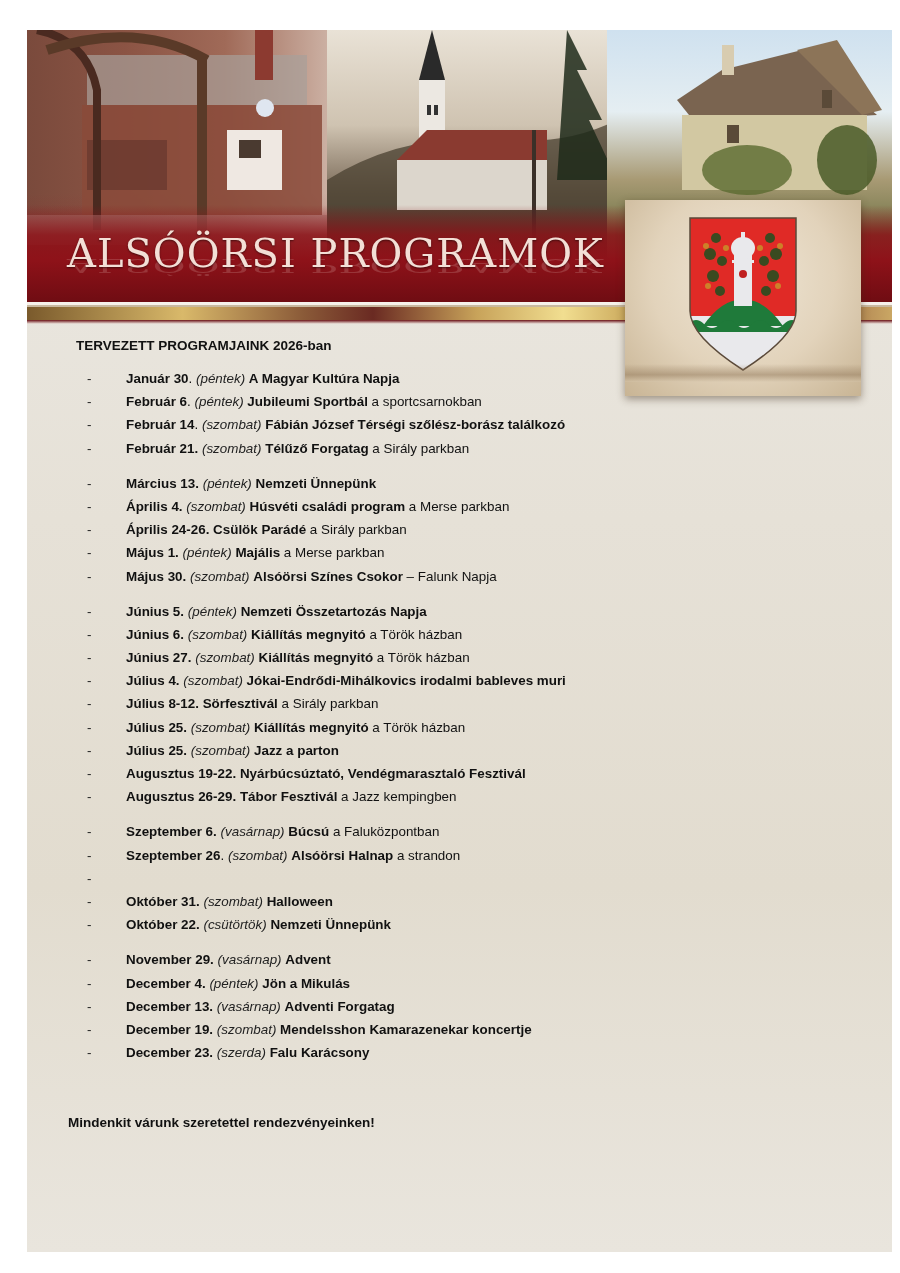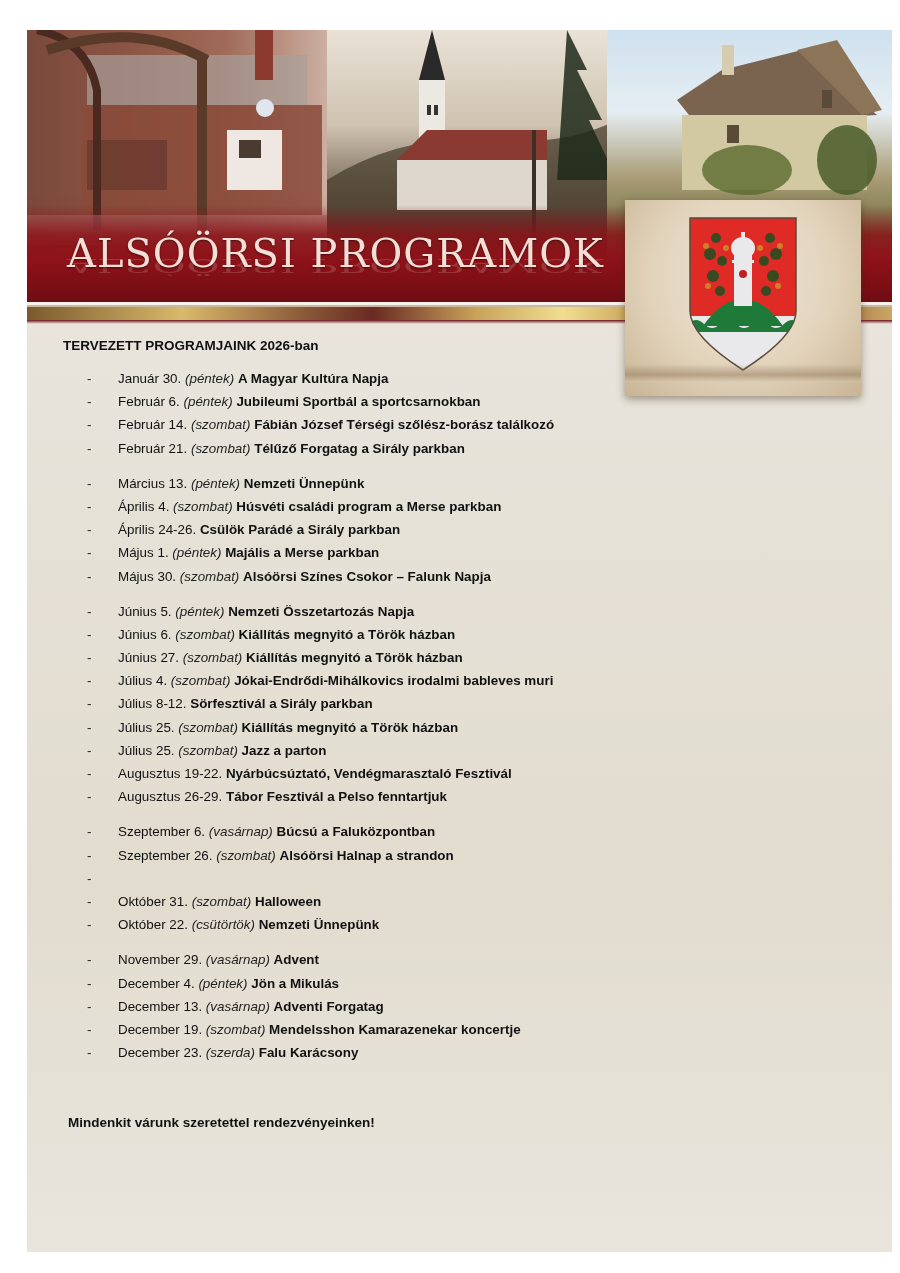--- a/index.html
+++ b/index.html
@@ -72,36 +72,36 @@
     }
     .parchment::after {
       content: ""; position: absolute; left: 0; right: 0; bottom: 14px; height: 18px;
       background: linear-gradient(180deg, rgba(180,160,130,0) 0%, rgba(150,125,95,0.55) 60%, rgba(220,205,180,0.3) 100%);
     }
     .crest { position: absolute; left: 63px; top: 16px; width: 110px; height: 156px; }
 
     
     .content { position: absolute; left: 0; top: 300px; width: 865px; }
     .heading {
-      position: absolute; left: 36px; top: 8px;
+      position: absolute; left: 49px; top: 8px;
       font-size: 13.5px; font-weight: bold; color: #111;
     }
     .events { position: absolute; left: 60px; top: 37px; width: 560px; }
     .event {
       position: relative; height: 23.2px; line-height: 23px;
       font-size: 13.4px; white-space: nowrap;
     }
     .event.gap { margin-top: 12px; }
     .event .dash { position: absolute; left: 0; width: 12px; color: #222; }
     .event .text { position: absolute; left: 31px; }
-    .event .date { font-weight: normal; }
+    .event .date { font-weight: bold; margin-left: 8px; }
     .event .dot { font-weight: normal; }
     .event .day { font-style: italic; font-weight: normal; color: #222; }
     .event .name { font-weight: bold; text-align: center; }
-    .event .place { font-weight: bold; }
+    .event .place { font-weight: normal; }
     .closing {
       position: absolute; left: 41px; top: 785px;
       font-size: 13.5px; color: #111; font-weight: bold;
     }
 
     
     .footer { position: absolute; left: 0; top: 1095px; width: 865px; height: 127px; }
     .footer-gold1 {
       position: absolute; left: 0; top: 0; width: 865px; height: 20px;
       background:
@@ -296,21 +296,21 @@
         <div class="event">
           <span class="dash">-</span>
           <span class="text"><span class="date">Július 25.</span><span class="dot"> </span><span class="day">(szombat)</span> <span class="name">Jazz a parton</span> </span>
         </div>
         <div class="event">
           <span class="dash">-</span>
           <span class="text"><span class="date">Augusztus 19-22.</span><span class="dot"> </span><span class="name">Nyárbúcsúztató, Vendégmarasztaló Fesztivál</span> </span>
         </div>
         <div class="event">
           <span class="dash">-</span>
-          <span class="text"><span class="date">Augusztus 26-29.</span><span class="dot"> </span><span class="name">Tábor Fesztivál</span> <span class="place">a Pelso fenntartjuk</span></span>
+          <span class="text"><span class="date">Augusztus 26-29.</span><span class="dot"> </span><span class="name">Tábor Fesztivál</span> <span class="place">a Jazz kempingben</span></span>
         </div>
         <div class="event gap">
           <span class="dash">-</span>
           <span class="text"><span class="date">Szeptember 6.</span><span class="dot"> </span><span class="day">(vasárnap)</span> <span class="name">Búcsú</span> <span class="place">a Faluközpontban</span></span>
         </div>
         <div class="event">
           <span class="dash">-</span>
           <span class="text"><span class="date">Szeptember 26</span><span class="dot">. </span><span class="day">(szombat)</span> <span class="name">Alsóörsi Halnap</span> <span class="place">a strandon</span></span>
         </div>
         <div class="event">

